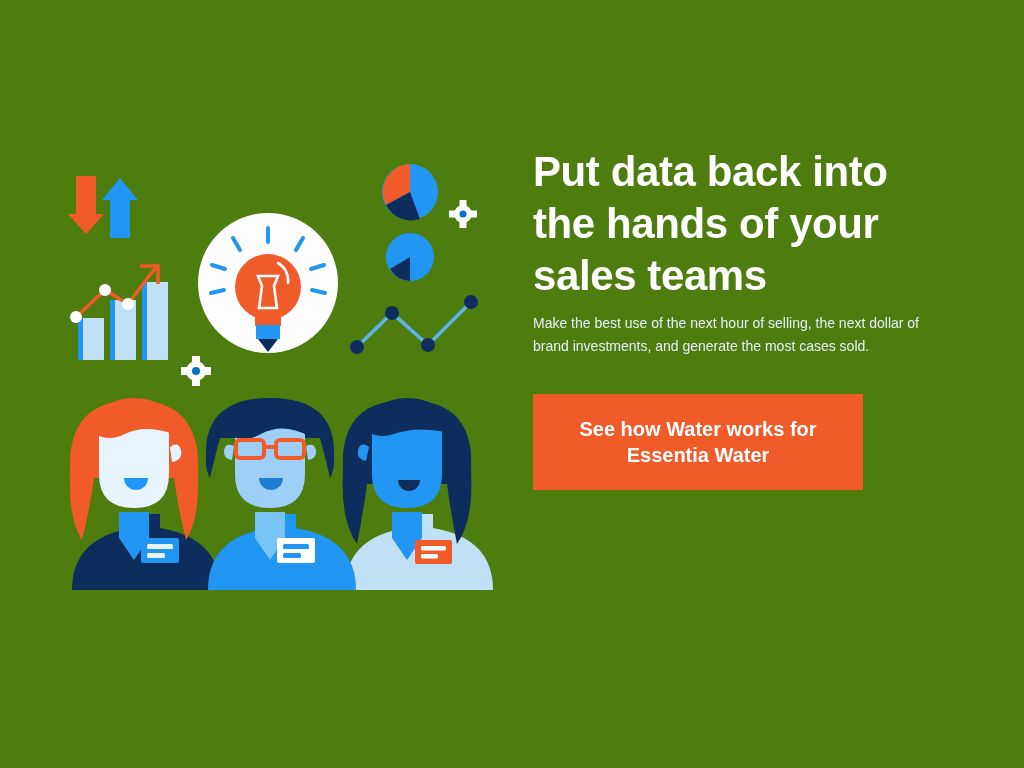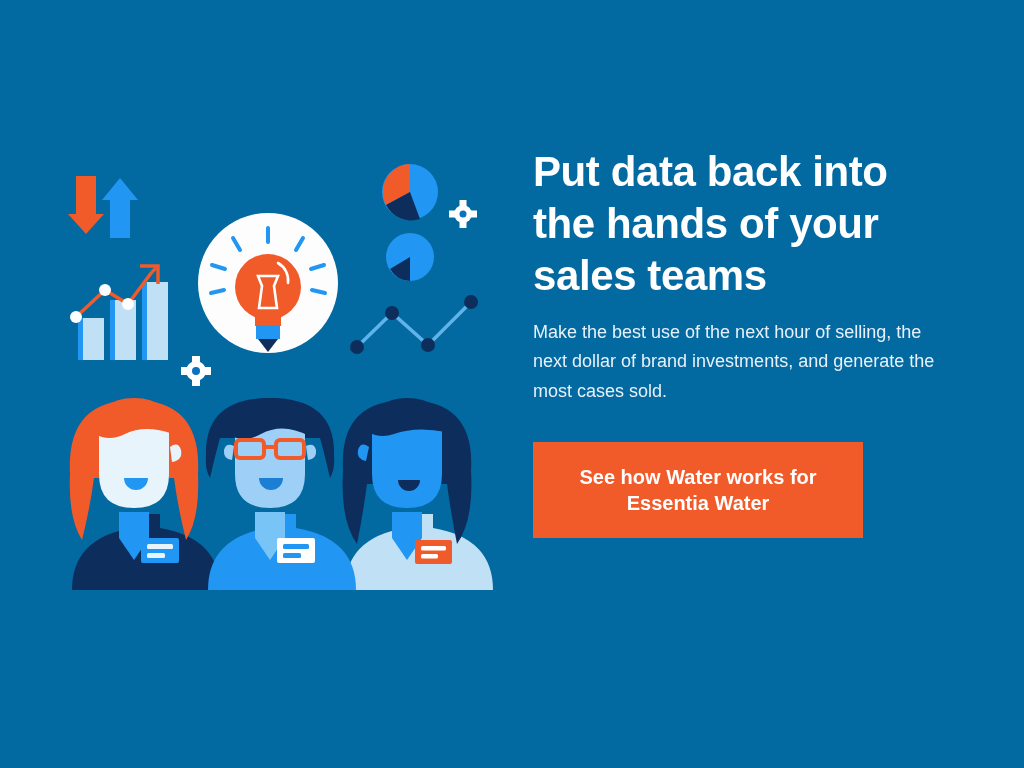--- a/index.html
+++ b/index.html
@@ -9,21 +9,21 @@
   body {
     width: 1024px;
     height: 768px;
     overflow: hidden;
     font-family: "Liberation Sans", sans-serif;
   }
   .banner {
     position: relative;
     width: 1024px;
     height: 768px;
-    background: #0369a1;
+    background: #4d7c0f;
     overflow: hidden;
   }
 
   
   .illustration {
     position: absolute;
     left: 0;
     top: 0;
     width: 512px;
     height: 768px;
@@ -43,22 +43,22 @@
   }
   .headline {
     margin: 0;
     font-size: 42px;
     line-height: 1.24;
     font-weight: bold;
     color: #ffffff;
     letter-spacing: -0.4px;
   }
   .subcopy {
-    margin: 16px 0 0 0;
-    font-size: 18px;
+    margin: 10px 0 0 0;
+    font-size: 14px;
     line-height: 1.62;
     font-weight: normal;
     color: #e8f1f9;
     max-width: 412px;
   }
   .cta {
     display: block;
     margin: 36px 0 0 0;
     width: 330px;
     padding: 22px 14px;

